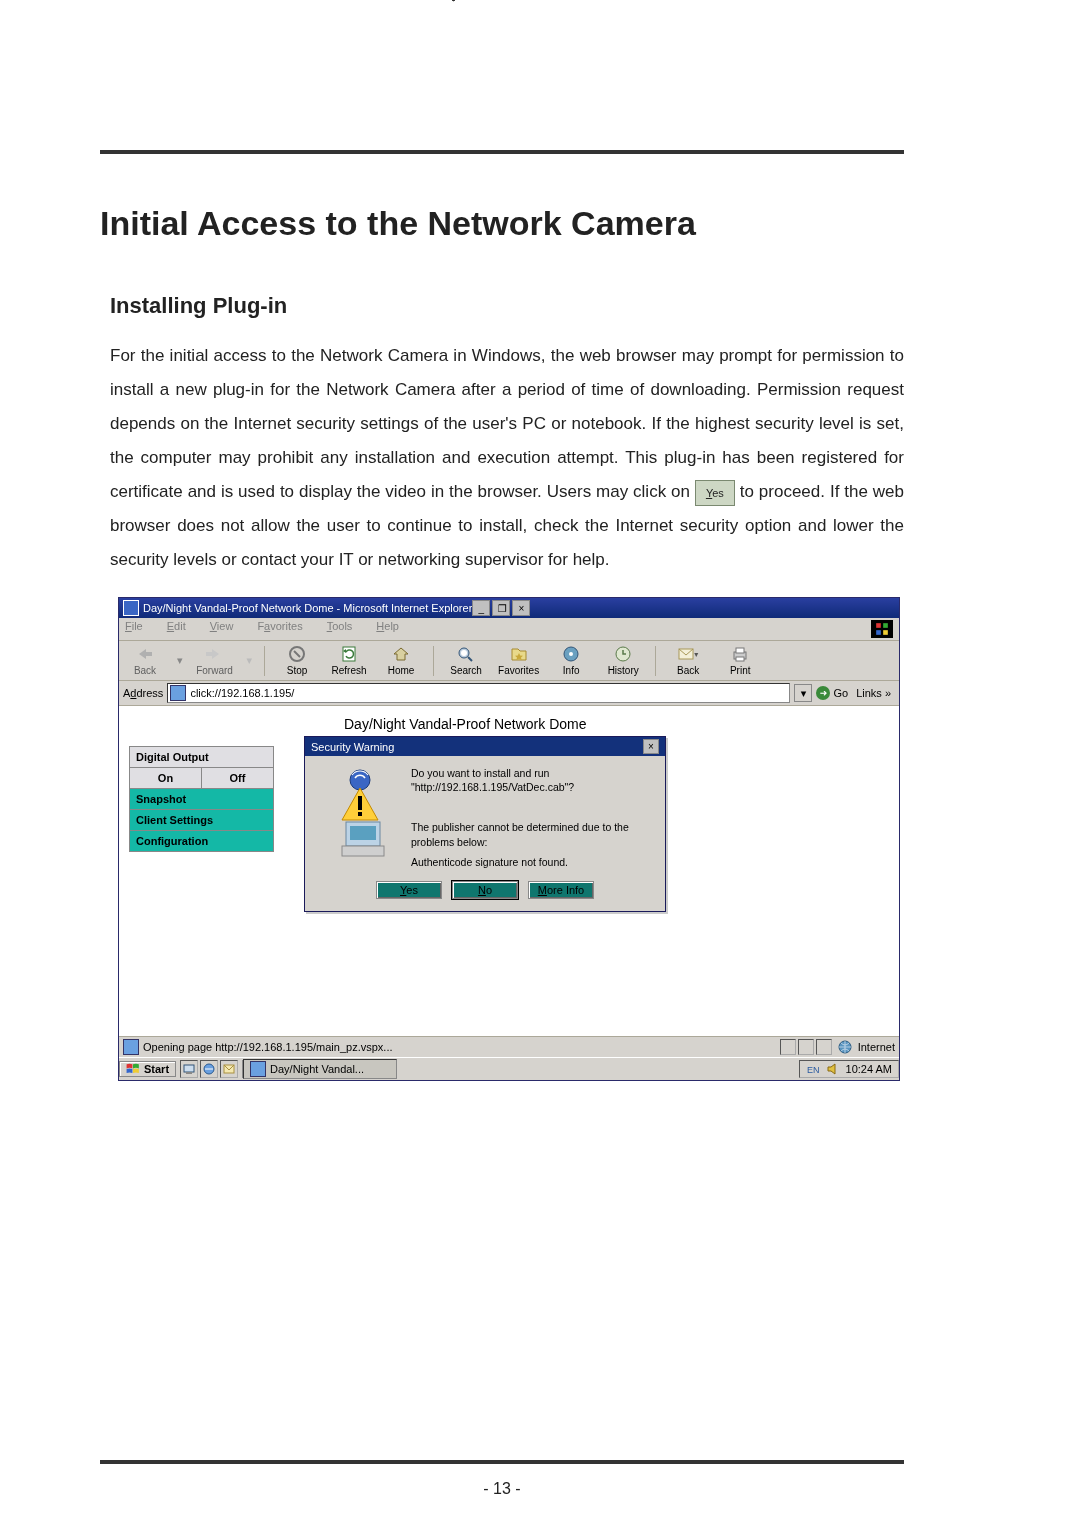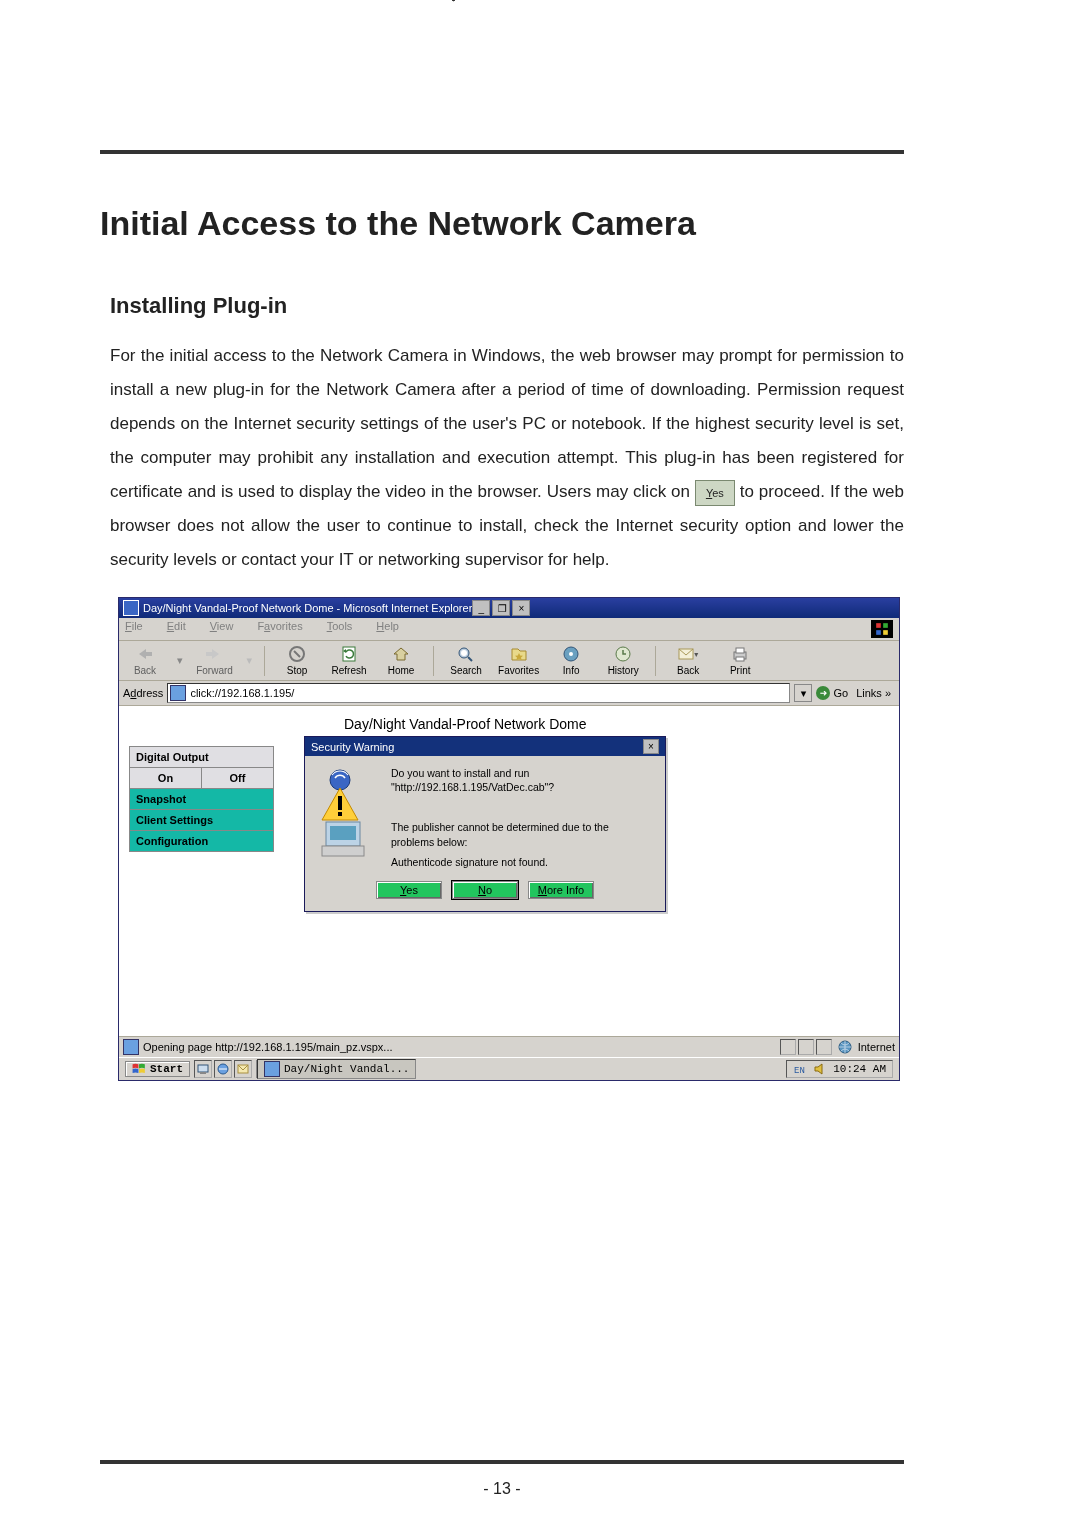--- a/index.html
+++ b/index.html
@@ -160,54 +160,54 @@
   .sec-dlg .bar {
     background:#13317b; color:#fff; padding:2px 6px;
     display:flex; justify-content:space-between; align-items:center; font-size:11px;
   }
   .sec-dlg .bar .x {
     width:14px; height:13px; background:#c0c0c0; color:#000;
     display:flex; align-items:center; justify-content:center; font-size:10px;
     border:1px solid #888;
   }
   .sec-dlg .body {
-    display:flex; padding:10px 12px 8px 12px; gap:14px;
+    display:flex; padding:10px 12px 8px 12px; gap:14px;margin-left:20px;
   }
   .sec-dlg .iconcol {
     width:60px; display:flex; align-items:flex-start; justify-content:center;
   }
   .sec-dlg .msgcol { flex:1; font-size:10.5px; line-height:1.35; }
   .sec-dlg .msgcol .gap { height:26px; }
   .sec-dlg .btns {
     display:flex; gap:10px; justify-content:center; padding:4px 0 12px 0;
   }
   .sec-dlg .btn {
     min-width:66px; padding:2px 8px; font-size:11px;
-    background:#22c55e; border:1px solid #888;
+    background:#0f766e; border:1px solid #888;
     box-shadow: inset 1px 1px 0 #fff, inset -1px -1px 0 #666;
   }
   .sec-dlg .btn.def { outline:1px solid #000; }
   .sec-dlg .btn .u { text-decoration: underline; }
   .cursor { position:absolute; top:-17px; left:445px; }
 
   .ie-status {
     display:flex; align-items:center; justify-content:space-between;
     padding:2px 4px; border-top:1px solid #aca899; background:#d6d3ce;
   }
   .ie-status .zone {
     display:flex; align-items:center; gap:6px;
   }
   .ie-status .zone .segs { display:flex; gap:2px; }
   .ie-status .zone .seg { width:14px; height:14px; border:1px inset #aaa; }
   .ie-status .left { display:flex; align-items:center; gap:4px; }
   .ie-status .left .e { width:14px; height:14px; background:#6aa0e0; border:1px solid #336; }
 
   .taskbar {
     display:flex; align-items:center; background:#d6d3ce;
-    border-top:1px solid #fff; padding:1px 6px; font-size:11px;font-family:Liberation Mono, monospace;
+    border-top:1px solid #fff; padding:1px 0; font-size:11px;
   }
   .taskbar .start {
     display:flex; align-items:center; gap:4px;
     border:1px solid #888; box-shadow: inset 1px 1px 0 #fff;
     padding:1px 6px; font-weight:bold;
   }
   .taskbar .start .flag { width:14px; height:12px; }
   .taskbar .ql { display:flex; gap:2px; margin:0 4px; }
   .taskbar .ql .qi { width:16px; height:16px; border:1px inset #aaa; display:flex; align-items:center; justify-content:center; }
   .taskbar .task {

